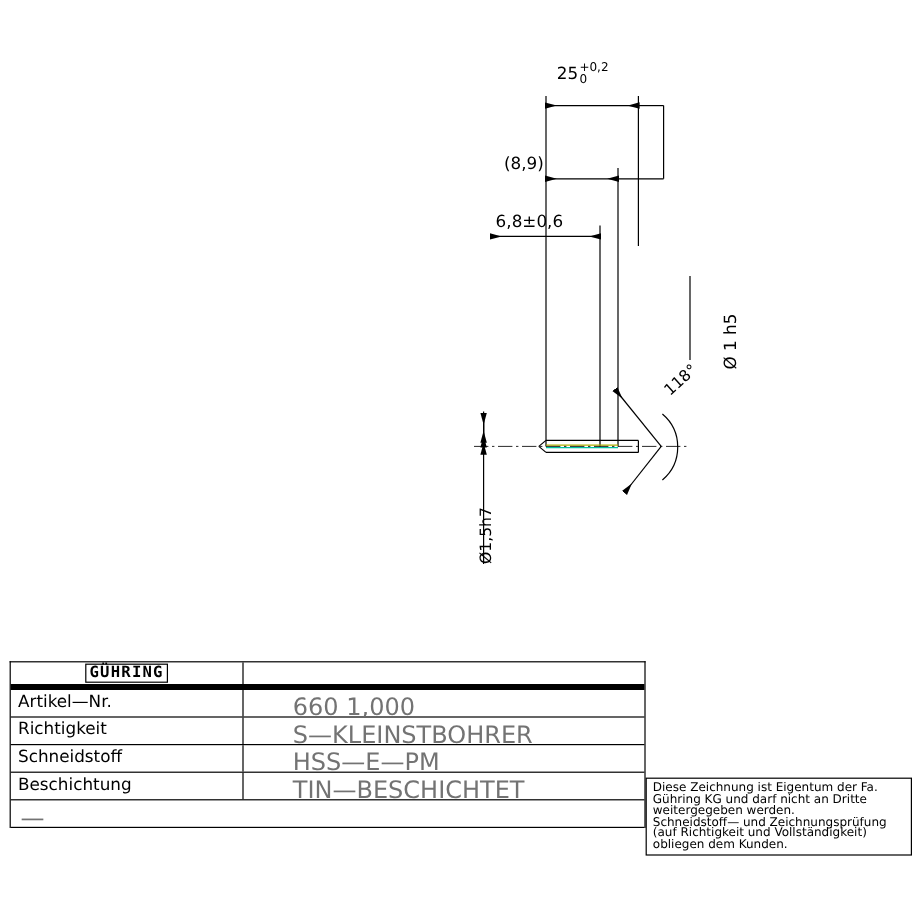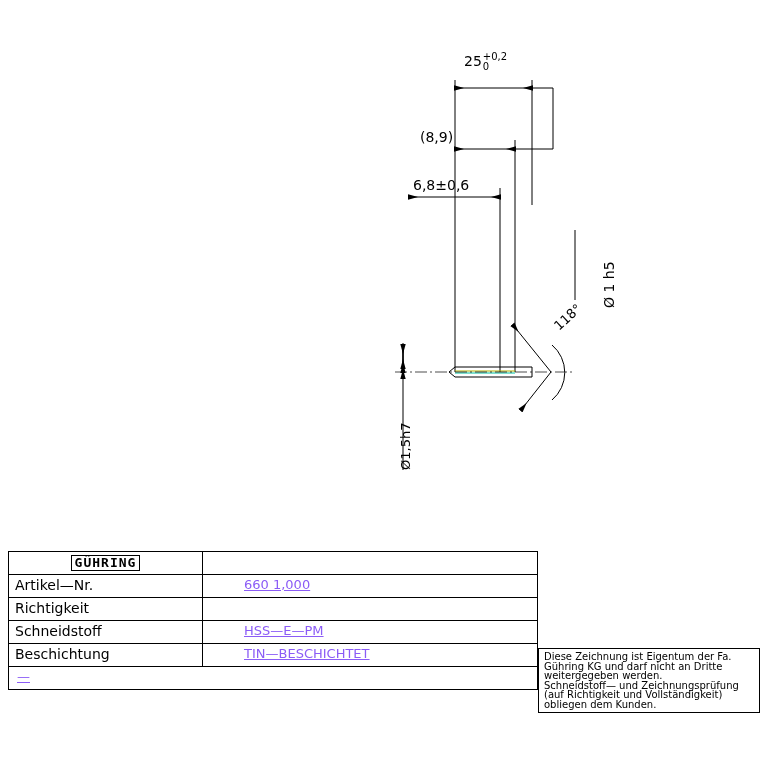--- a/index.html
+++ b/index.html
@@ -35,29 +35,28 @@
     box-sizing:border-box;
     padding:2px 0 0 6px;
     font-size:14px;
     color:#000;
     white-space:nowrap;
     overflow:hidden;
   }
   .tb-value{
     flex:1;
     padding:2px 0 0 8px;
-    font-size:13px;
-    color:#8b5cf6;
+    font-size:20px;
+    color:#737373;
     white-space:nowrap;
     overflow:hidden;
-    text-decoration:underline;
   }
   .tb-logo-row{
     height:23px;
-    border-bottom:1px solid #000000;
+    border-bottom:5px solid #000000;
     display:flex;
     box-sizing:border-box;
     text-align:right;
   }
   .tb-logo-cell{
     width:194px;
     border-right:1px solid #000;
     box-sizing:border-box;
     display:flex;
     align-items:center;
@@ -196,20 +195,21 @@
       </div>
       <div class="tb-logo-rest"></div>
     </div>
 
     <div class="tb-row">
       <div class="tb-label">Artikel—Nr.</div>
       <div class="tb-value">660  1,000</div>
     </div>
     <div class="tb-row">
       <div class="tb-label">Richtigkeit</div>
+      <div class="tb-value">S—KLEINSTBOHRER</div>
     </div>
     <div class="tb-row">
       <div class="tb-label">Schneidstoff</div>
       <div class="tb-value">HSS—E—PM</div>
     </div>
     <div class="tb-row">
       <div class="tb-label">Beschichtung</div>
       <div class="tb-value">TIN—BESCHICHTET</div>
     </div>
     <div class="tb-row">

